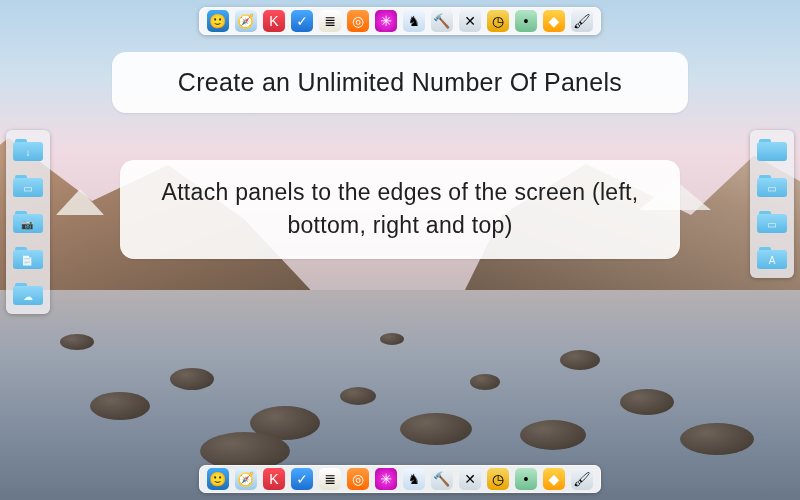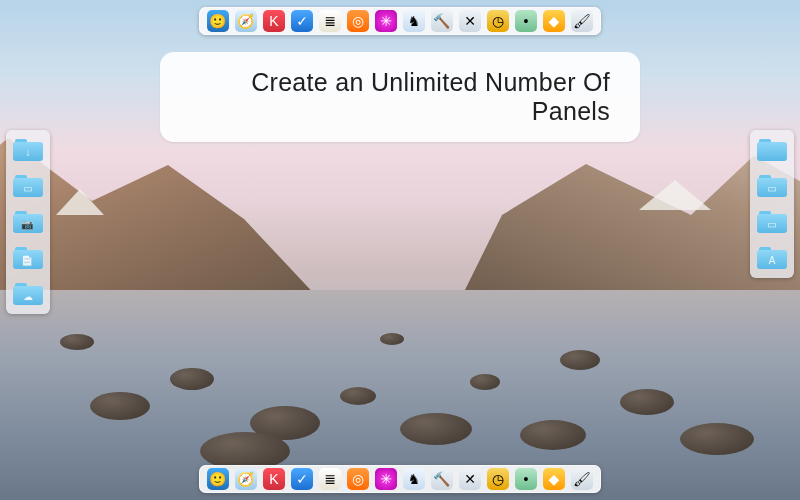--- a/index.html
+++ b/index.html
@@ -150,23 +150,22 @@
     border-radius: 14px;
     padding: 16px 30px;
     text-align: center;
     color: #202020;
     font-weight: 300;
     letter-spacing: 0.3px;
     box-shadow: 0 1px 2px rgba(0,0,0,0.08);
   }
   .callout.primary {
     top: 52px;
-    width: 480px;
+    width: 576px;
     font-size: 25px;
-    text-align: right;
   }
   .callout.secondary {
     top: 160px;
     width: 560px;
     font-size: 23px;
     line-height: 1.45;
   }
 </style>
 </head>
 <body>
@@ -272,13 +271,14 @@
         </div>
       </div>
       <div class="folder">
         <div class="folder-icon">
           <div class="folder-glyph">A</div>
         </div>
       </div>
     </div>
 
   <div class="callout primary">Create an Unlimited Number Of Panels</div>
+  <div class="callout secondary">Attach panels to the edges of the screen (left, bottom, right and top)</div>
 </div>
 
 </body></html>

